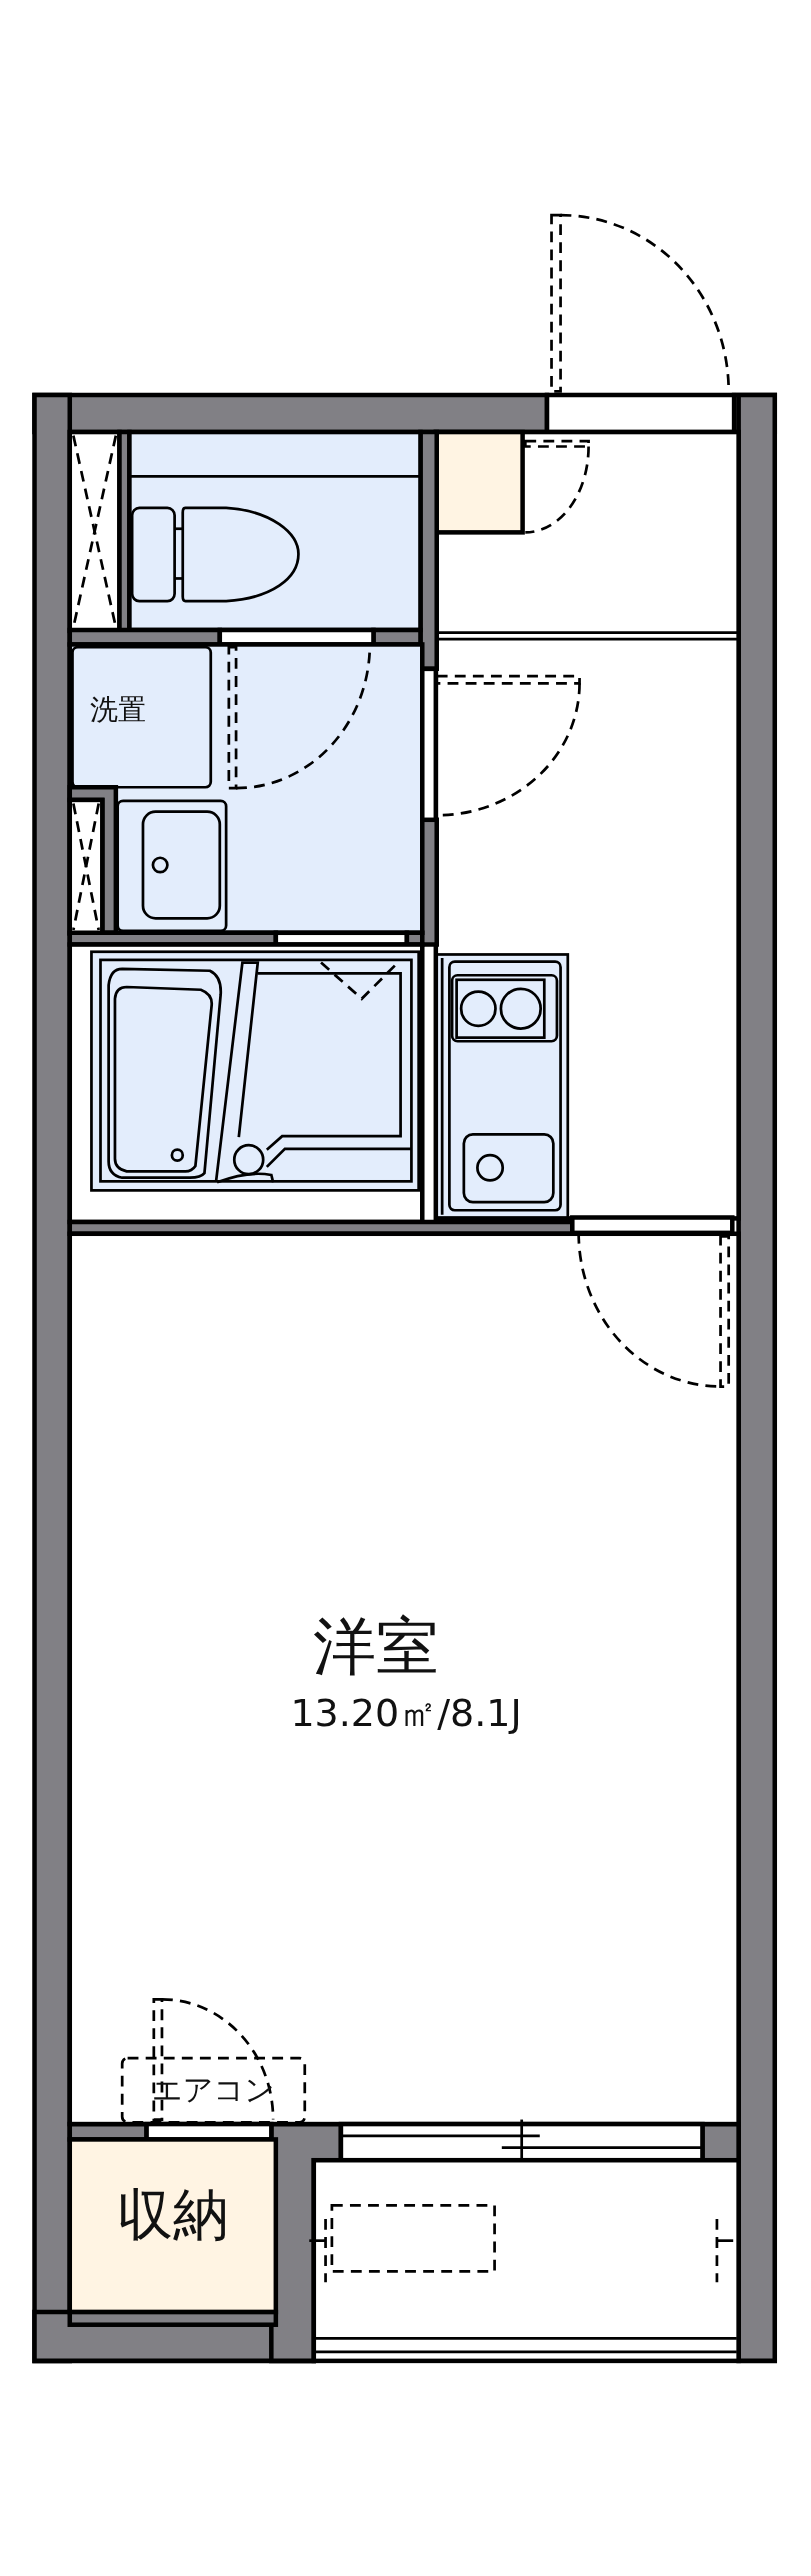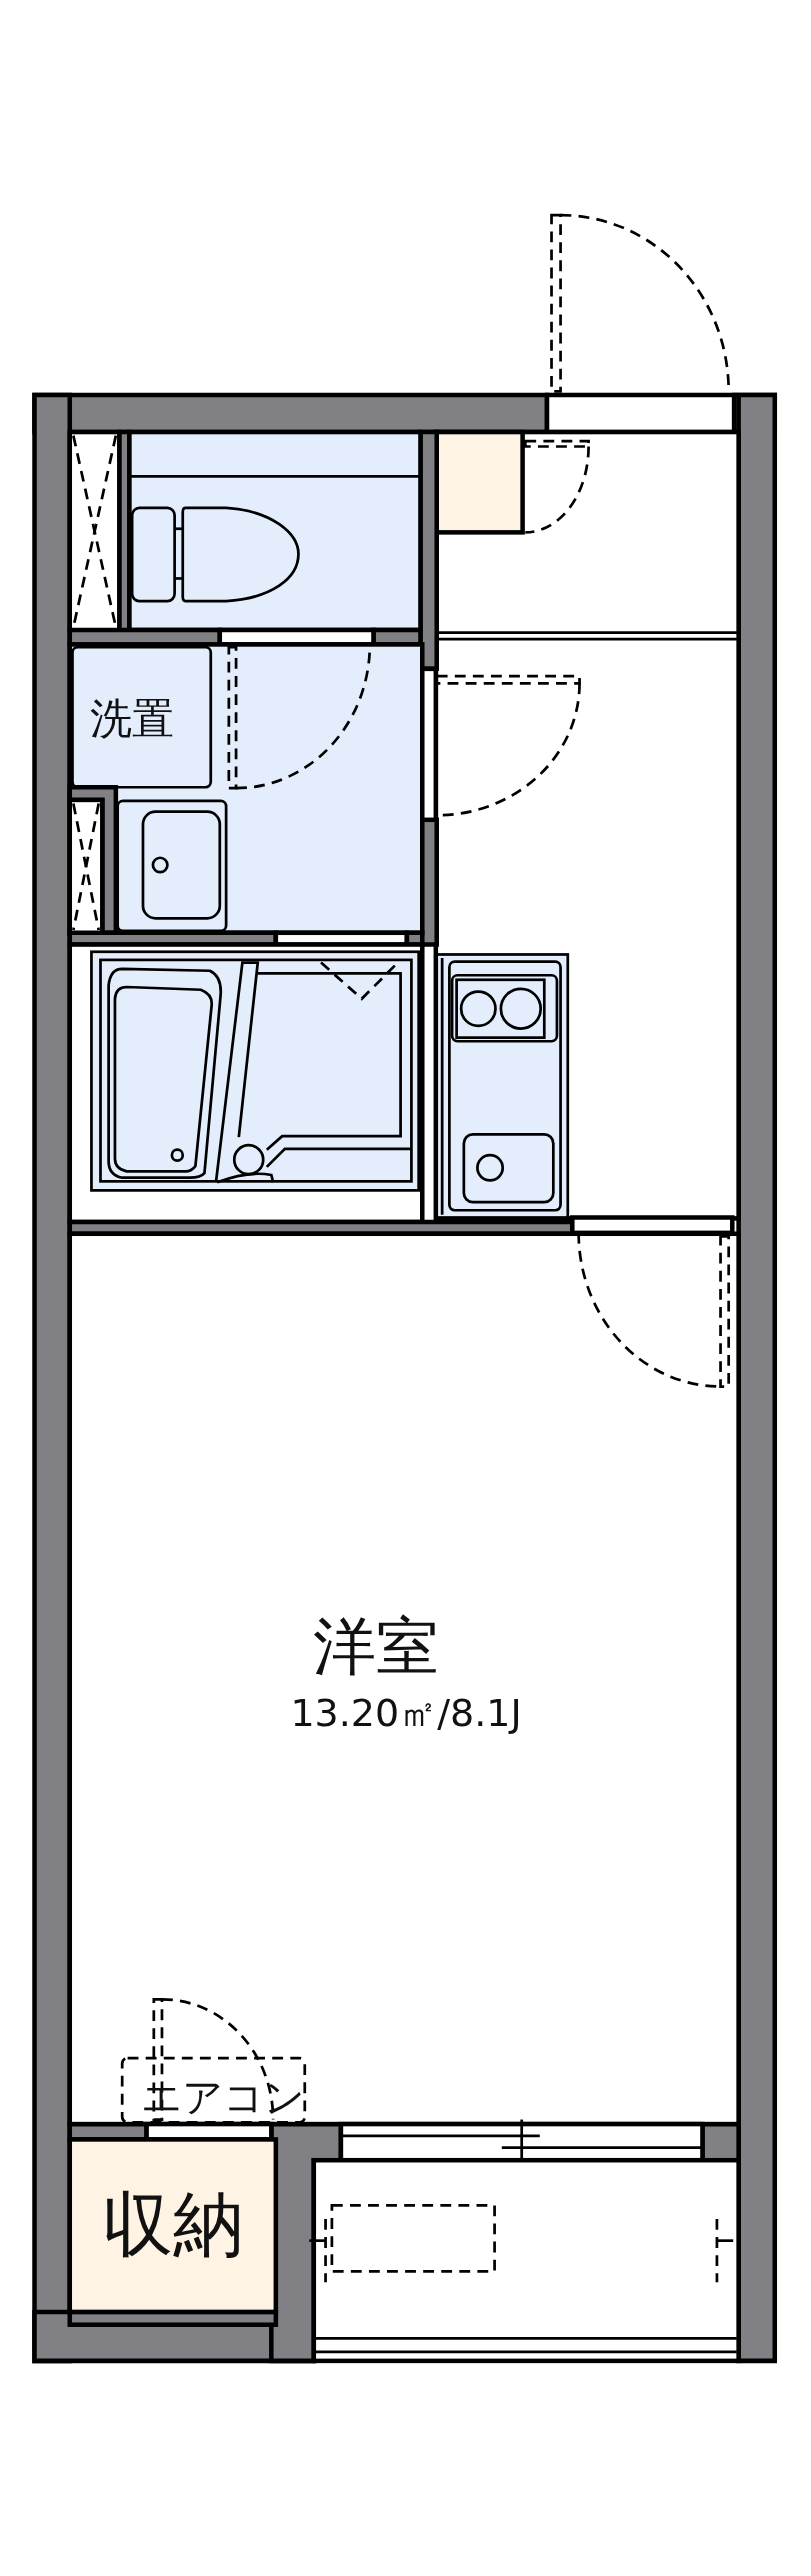--- a/index.html
+++ b/index.html
@@ -6,25 +6,25 @@
     body { width: 812px; height: 2576px; position: relative; overflow: hidden; }
     #plan { position: absolute; left: 0; top: 0; width: 812px; height: 2576px; }
     .wall { fill: #818085; stroke: #000; stroke-width: 5; }
     .blue { fill: #e3edfc; stroke: #000; stroke-width: 5; }
     .beige { fill: #fff4e3; stroke: #000; stroke-width: 5; }
     .white { fill: #ffffff; stroke: #000; stroke-width: 5; }
     .thin { fill: none; stroke: #000; stroke-width: 3; }
     .thinb { fill: #e3edfc; stroke: #000; stroke-width: 3; }
     .dash { fill: none; stroke: #000; stroke-width: 3; stroke-dasharray: 12 8; }
     .label { position: absolute; font-family: "DejaVu Sans", sans-serif; color: #111; white-space: nowrap; }
-    .lbl-wash { left: 90px; top: 691px; font-size: 42px; }
+    .lbl-wash { left: 90px; top: 691px; font-size: 28px; }
     .lbl-room { left: 0; width: 752px; text-align: center; top: 1604px; font-size: 63px; }
     .lbl-area { left: 0; width: 812px; text-align: center; top: 1688px; font-size: 38px; }
-    .lbl-ac { left: 122px; width: 183px; text-align: right; top: 2070px; font-size: 40px; }
-    .lbl-storage { left: 70px; width: 206px; text-align: center; top: 2178px; font-size: 71px; }
+    .lbl-ac { left: 122px; width: 183px; text-align: center; top: 2070px; font-size: 30px; }
+    .lbl-storage { left: 70px; width: 206px; text-align: center; top: 2178px; font-size: 56px; }
   </style>
 </head>
 <body>
 
 <svg id="plan" viewBox="0 0 898 2850" xmlns="http://www.w3.org/2000/svg">
 
   <g>
 
     <path class="wall" d="M38,437 L605,437 L605,478 L38,478 Z"></path>
 

